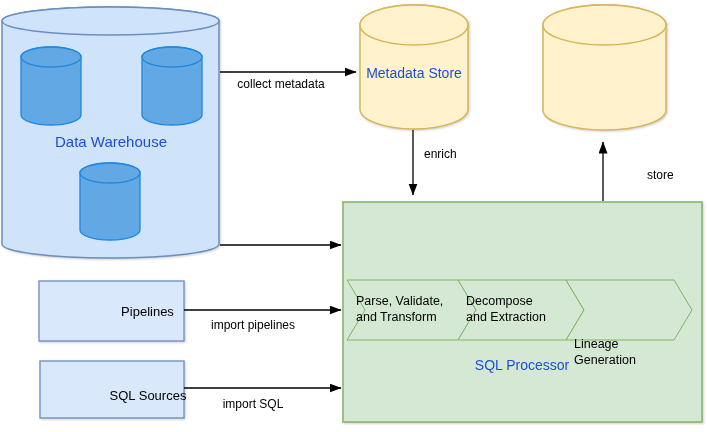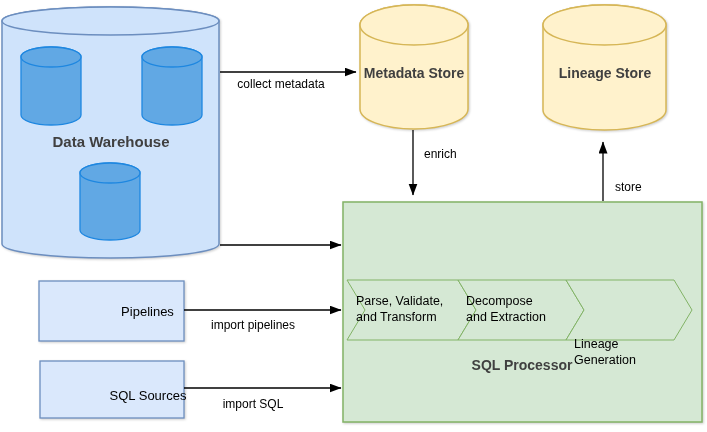--- a/index.html
+++ b/index.html
@@ -10,22 +10,21 @@
     font-family:"Liberation Sans", sans-serif;
     overflow:hidden;
     color:#000;
   }
   .canvas svg { position:absolute; left:0; top:0; }
   .shp { filter: drop-shadow(1px 1px 1px rgba(0,0,0,0.20)); }
   .lbl {
     position:absolute;
     text-align:center;
     line-height:1.2;
-    color:#404040;
-    font-weight:bold;
+    color:#1d4ed8;
   }
   .node-lbl { font-size:14px; }
   .dw-lbl   { font-size:15px; }
   .box-lbl {
     position:absolute;
     display:flex; align-items:center; justify-content:center;
     font-size:13px; text-align:center;padding-left:36px;
   }
   .step-lbl {
     position:absolute;
@@ -99,34 +98,33 @@
       <path d="M184,388 L341,388" marker-end="url(#arrow)"></path>
       <path d="M413,130 L413,195" marker-end="url(#arrow)"></path>
       <path d="M603,201 L603,142" marker-end="url(#arrow)"></path>
     </g>
   </svg>
 
   <div class="lbl dw-lbl" style="left:31px; top:133px; width:160px;">Data Warehouse</div>
 
   <div class="lbl node-lbl" style="left:354px; top:65px; width:120px;">Metadata Store</div>
 
-  <div class="lbl node-lbl" style="left:545px; top:65px; width:120px;">Lineage Store</div>
 
   <div class="lbl node-lbl" style="left:442px; top:357px; width:160px;text-align:center;">SQL Processor</div>
 
   <div class="box-lbl" style="left:39px; top:281px; width:145px; height:60px;">Pipelines</div>
 
   <div class="box-lbl" style="left:40px; top:361px; width:144px; height:69px;text-align:center;">SQL Sources</div>
 
   <div class="step-lbl" style="left:356px; top:294px; width:110px;">Parse, Validate,
 and Transform</div>
   <div class="step-lbl" style="left:466px; top:294px; width:110px;">Decompose
 and Extraction</div>
   <div class="step-lbl" style="left:574px; top:294px; width:110px;margin-top:43px;">Lineage
 Generation</div>
 
   <div class="edge-lbl ctr" style="left:281px; top:77px;">collect metadata</div>
   <div class="edge-lbl ctr" style="left:253px; top:318px;">import pipelines</div>
   <div class="edge-lbl ctr" style="left:253px; top:397px;">import SQL</div>
   <div class="edge-lbl" style="left:422px; top:147px;">enrich</div>
-  <div class="edge-lbl" style="left:613px; top:168px;margin-top:12px;">store</div>
+  <div class="edge-lbl" style="left:645px; top:168px;">store</div>
 
 </div>
 
 </body></html>

